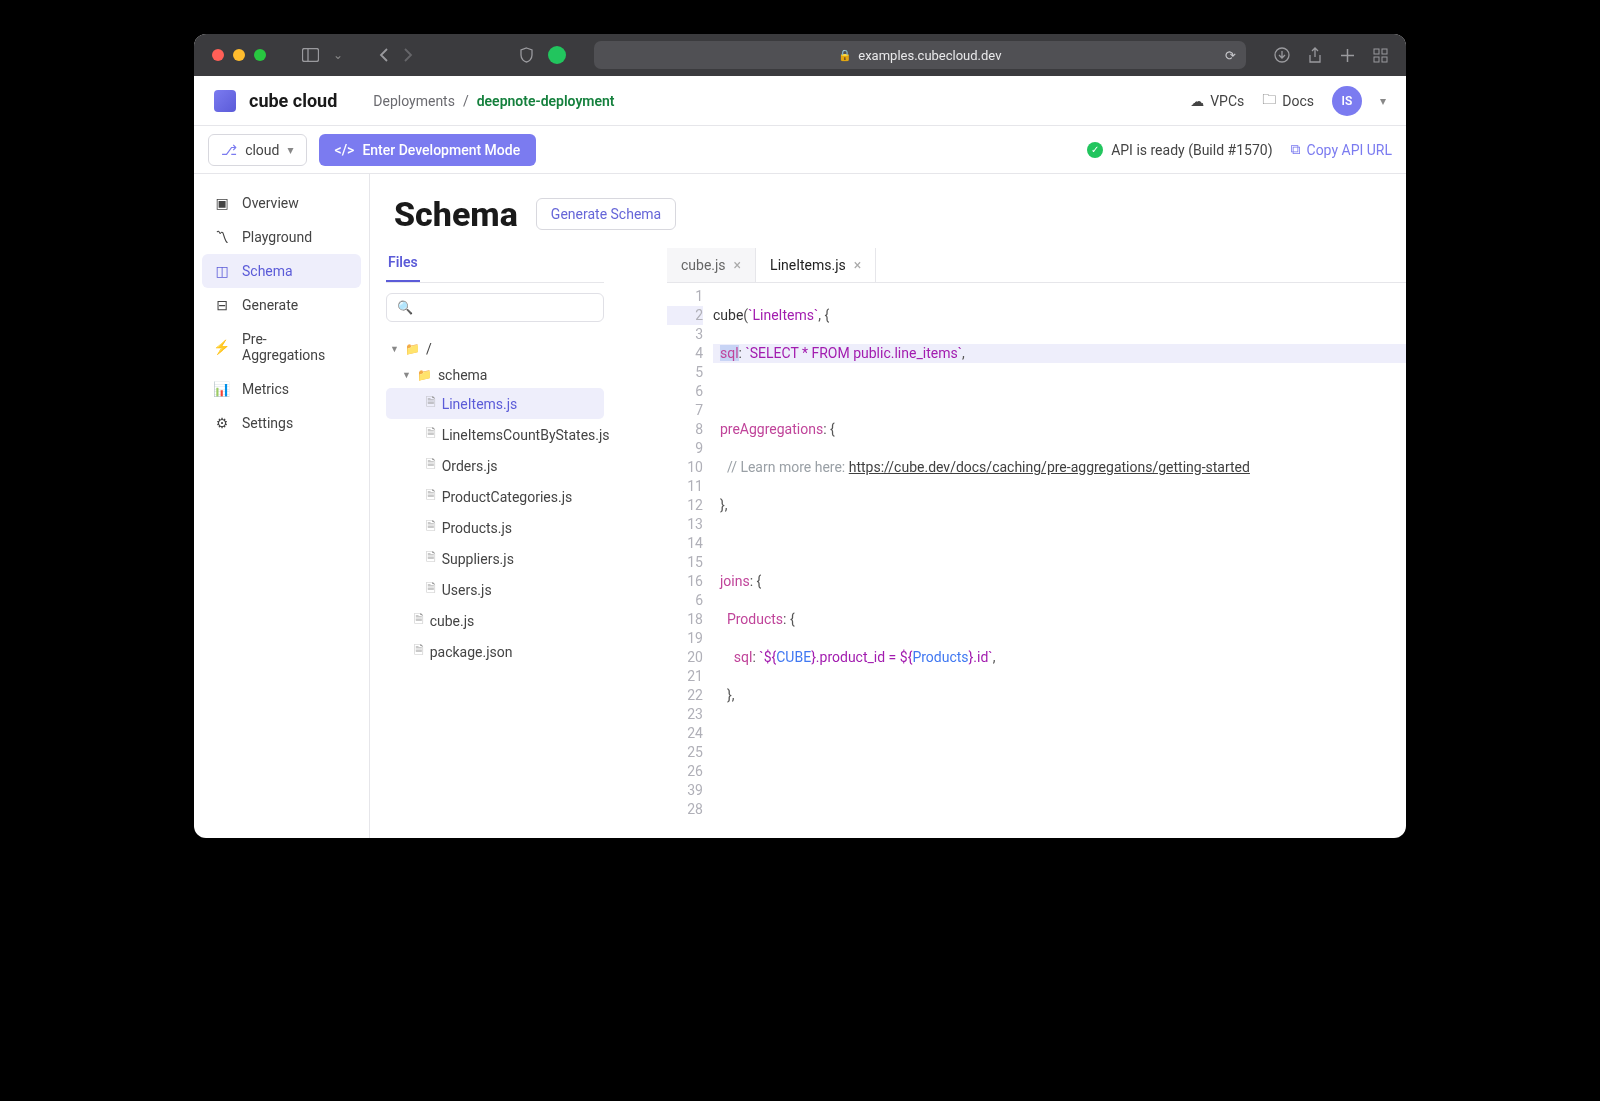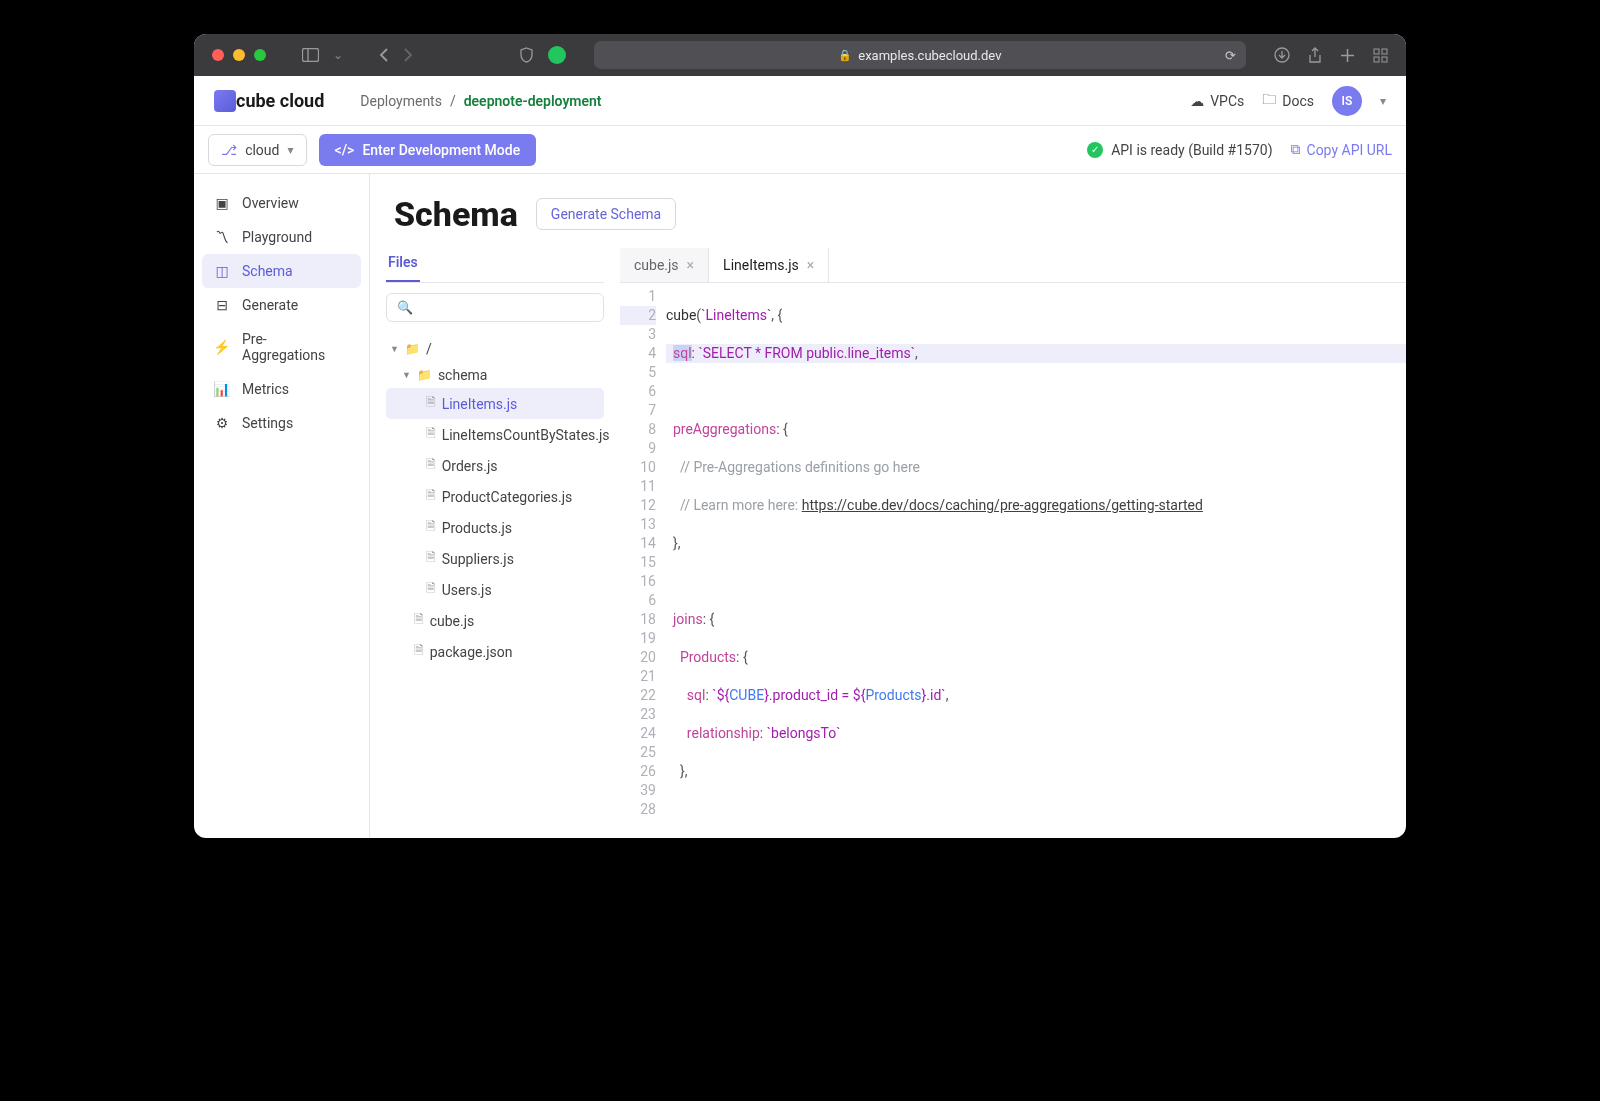--- a/index.html
+++ b/index.html
@@ -9,21 +9,21 @@
 .traffic { display:flex; gap:9px; }
 .traffic span { width:12px; height:12px; border-radius:50%; }
 .tl-red { background:#ff5f57; } .tl-yellow { background:#febc2e; } .tl-green { background:#28c840; }
 .tb-group { display:flex; align-items:center; gap:14px; }
 .tb-sep { width:20px; }
 .tb-icon { color:#9a9a9e; display:flex; align-items:center; justify-content:center; }
 .addr { flex:1; margin:0 20px; height:28px; background:#505054; border-radius:7px; display:flex; align-items:center; justify-content:center; gap:6px; color:#e8e8ea; font-size:13px; position:relative; }
 .addr .lock { font-size:11px; }
 .addr .reload { position:absolute; right:10px; color:#c8c8cc; }
 .topbar { height:50px; border-bottom:1px solid #e6e6ea; display:flex; align-items:center; padding:0 20px; gap:14px; }
-.logo { display:flex; align-items:center; gap:0; font-weight:700; font-size:18px; color:#1a1a1a; }
+.logo { display:flex; align-items:center; gap:13px; font-weight:700; font-size:18px; color:#1a1a1a; }
 .logo-cube { width:22px; height:22px; background:linear-gradient(135deg,#7b7bf0,#5b5bd8); border-radius:4px; }
 .breadcrumb { display:flex; align-items:center; gap:8px; margin-left:22px; font-size:14px; color:#6b6b70; }
 .breadcrumb .current { color:#15803d; font-weight:600; }
 .topbar-right { margin-left:auto; display:flex; align-items:center; gap:18px; font-size:14px; color:#444; }
 .tr-link { display:flex; align-items:center; gap:6px; cursor:pointer; }
 .avatar { width:30px; height:30px; border-radius:50%; background:#7b7bf0; color:#fff; display:flex; align-items:center; justify-content:center; font-size:12px; font-weight:600; }
 .chev { color:#888; font-size:12px; }
 .toolbar { height:48px; border-bottom:1px solid #e6e6ea; display:flex; align-items:center; padding:0 14px; gap:12px; }
 .branch-btn { display:flex; align-items:center; gap:8px; padding:7px 12px; border:1px solid #d8d8de; border-radius:6px; font-size:14px; color:#444; cursor:pointer; }
 .branch-btn .git { color:#7b7bf0; }
@@ -34,21 +34,21 @@
 .copy-link { display:flex; align-items:center; gap:6px; color:#7b7bf0; cursor:pointer; }
 .body { flex:1; display:flex; overflow:hidden; }
 .sidebar { width:176px; border-right:1px solid #e6e6ea; padding:12px 8px; }
 .nav-item { display:flex; align-items:center; gap:12px; padding:9px 12px; border-radius:6px; font-size:14px; color:#444; cursor:pointer; }
 .nav-item.active { background:#eeeefb; color:#5b5bd8; }
 .nav-icon { width:16px; display:flex; justify-content:center; }
 .main { flex:1; display:flex; flex-direction:column; overflow:hidden; }
 .page-header { padding:20px 24px 14px; display:flex; align-items:center; gap:18px; }
 .page-title { font-size:34px; font-weight:800; color:#1a1a1a; }
 .gen-btn { padding:7px 14px; border:1px solid #d8d8de; border-radius:6px; font-size:14px; color:#6666d8; cursor:pointer; }
-.content { flex:1; display:flex; overflow:hidden; }
+.content { flex:1; display:flex; overflow:hidden;gap:47px; }
 .files-panel { width:250px; padding:0 16px; border-right:0; }
 .files-tab { font-size:14px; font-weight:600; color:#5b5bd8; border-bottom:2px solid #5b5bd8; display:inline-block; padding:6px 2px 10px; }
 .files-tab-row { border-bottom:1px solid #e6e6ea; margin-bottom:10px; }
 .search { border:1px solid #e0e0e6; border-radius:6px; padding:6px 10px; color:#aaa; margin-bottom:14px; font-size:13px; }
 .tree { font-size:14px; color:#444; }
 .tree-row { display:flex; align-items:center; gap:6px; padding:5px 4px; border-radius:5px; cursor:pointer; }
 .tree-row.active { background:#eeeefb; color:#5b5bd8; }
 .tree-row.l1 { padding-left:16px; } .tree-row.l2 { padding-left:40px; }
 .tri { font-size:9px; color:#888; }
 .file-ico { color:#999; font-size:12px; }
@@ -320,28 +320,26 @@
                 <div class="ln">25</div>
                 <div class="ln">26</div>
                 <div class="ln">39</div>
                 <div class="ln">28</div>
               </div>
             <div class="lines">
 <div class="ln"><span class="k-fn">cube</span><span class="k-punc">(</span><span class="k-str">`LineItems`</span><span class="k-punc">, {</span></div>
 <div class="ln hl">  <span class="k-sel"><span class="k-prop">sql</span></span><span class="k-punc">: </span><span class="k-str">`SELECT * FROM public.line_items`</span><span class="k-punc">,</span></div>
 <div class="ln"></div>
 <div class="ln">  <span class="k-prop">preAggregations</span><span class="k-punc">: {</span></div>
-<div class="ln">    <span class="k-com">// Pre-Aggregations definitions go here</span></div>
 <div class="ln">    <span class="k-com">// Learn more here: </span><span class="k-url">https://cube.dev/docs/caching/pre-aggregations/getting-started</span></div>
 <div class="ln">  <span class="k-punc">},</span></div>
 <div class="ln"></div>
 <div class="ln">  <span class="k-prop">joins</span><span class="k-punc">: {</span></div>
 <div class="ln">    <span class="k-prop">Products</span><span class="k-punc">: {</span></div>
 <div class="ln">      <span class="k-prop">sql</span><span class="k-punc">: </span><span class="k-str">`${</span><span class="k-id">CUBE</span><span class="k-str">}.product_id = ${</span><span class="k-id">Products</span><span class="k-str">}.id`</span><span class="k-punc">,</span></div>
-<div class="ln">      <span class="k-prop">relationship</span><span class="k-punc">: </span><span class="k-str">`belongsTo`</span></div>
 <div class="ln">    <span class="k-punc">},</span></div>
 <div class="ln"></div>
 
 
 
 
 
 
 
 

